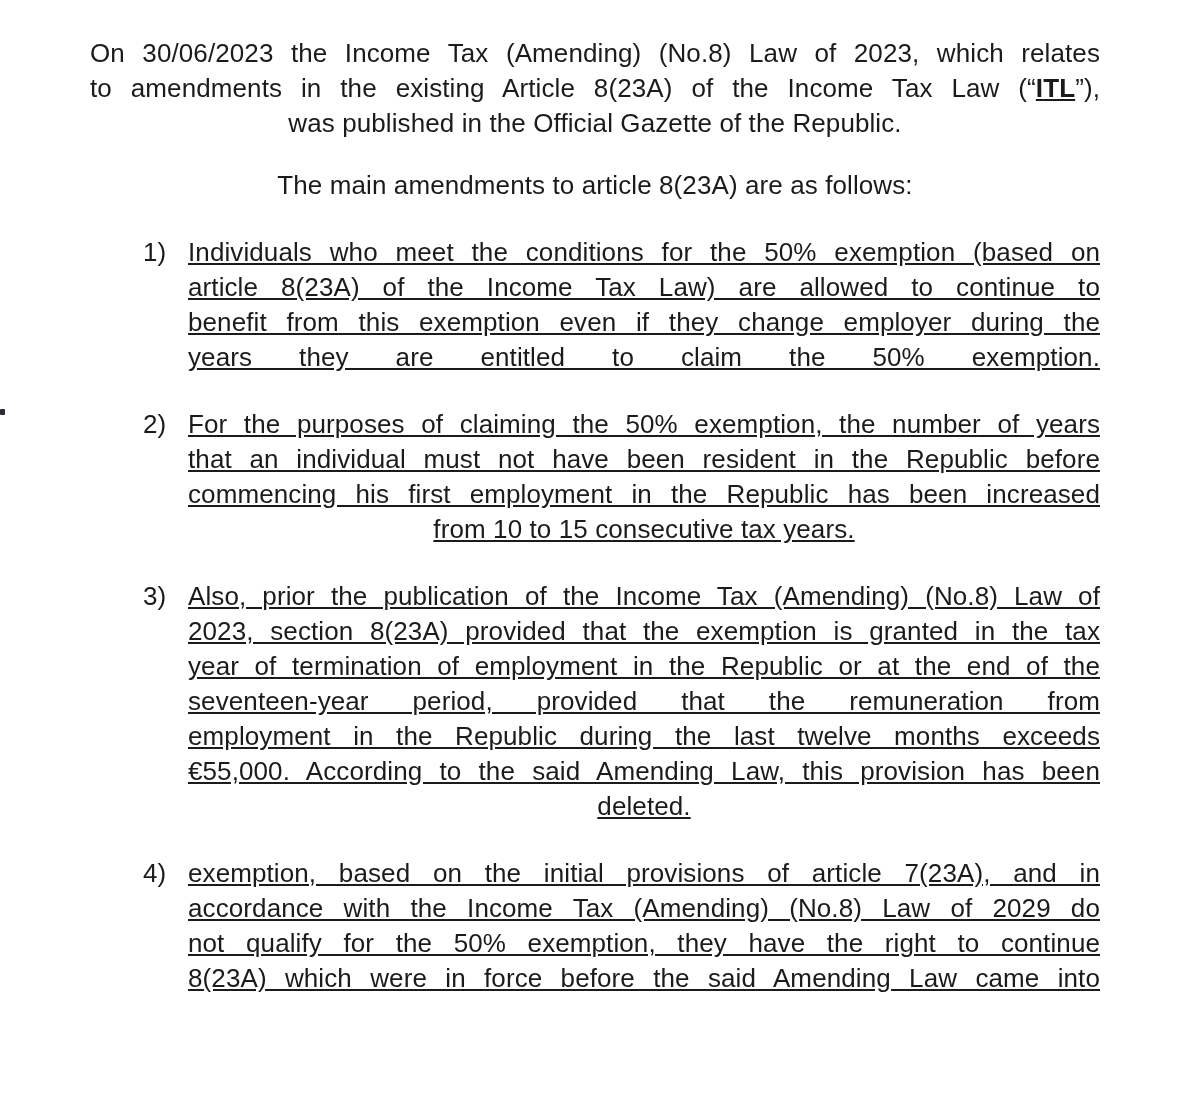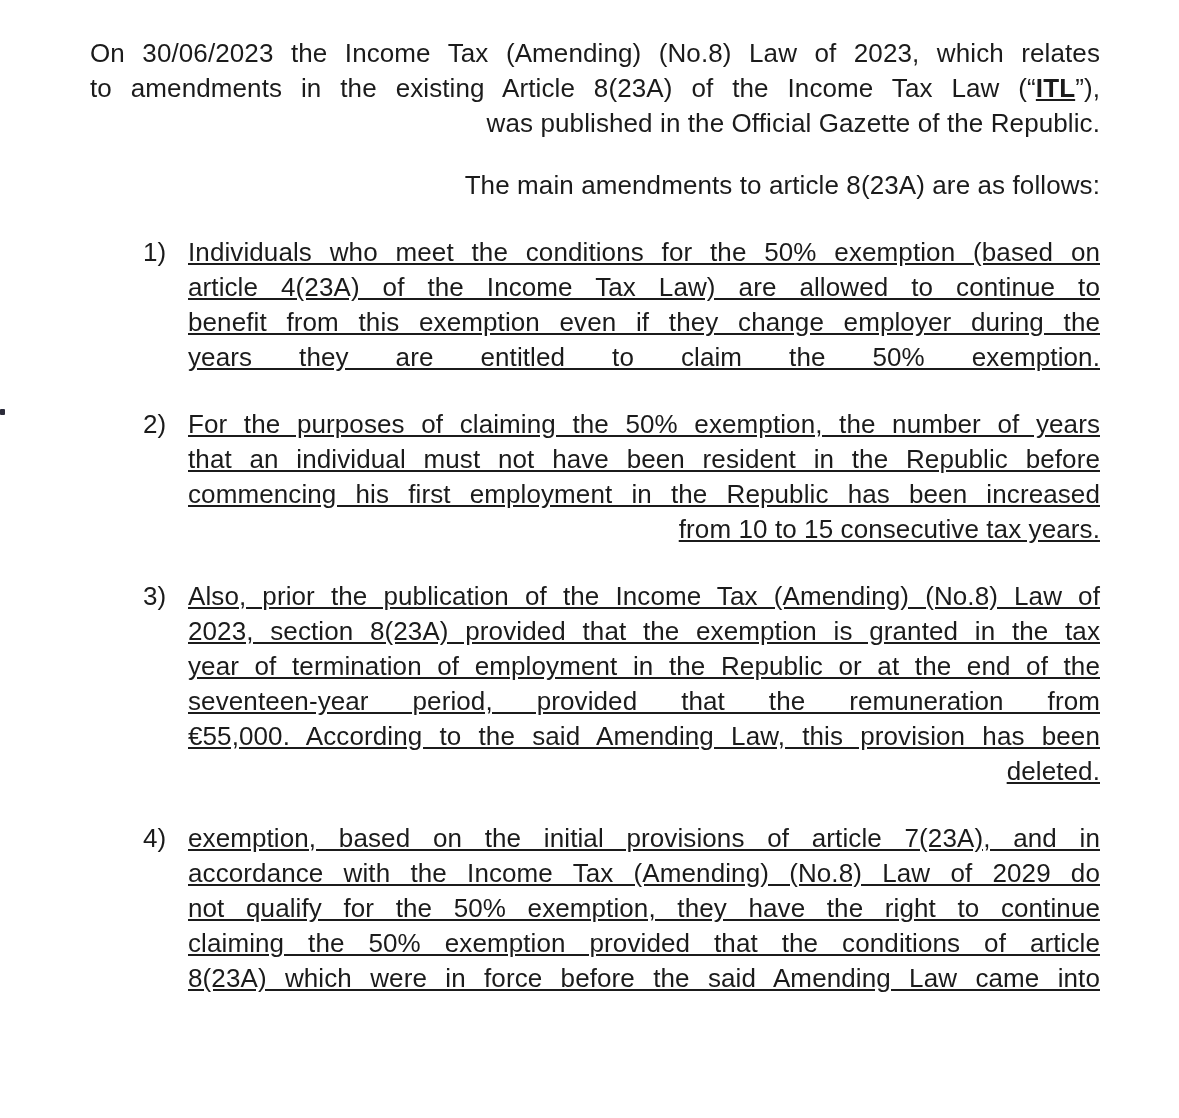--- a/index.html
+++ b/index.html
@@ -23,21 +23,21 @@
       left: 90px;
       top: 36px;
       width: 1010px;
       font-size: 26px;
       line-height: 35px;
       letter-spacing: 0.1px;
     }
     .ln {
       width: 100%;
       white-space: normal;
-      text-align: right;
+      text-align: center;
     }
     
     .ln.j {
       text-align: justify;
       text-align-last: justify;
     }
     .lead { margin-top: 27px; }
     .list { margin: 0; padding: 0; }
     .list-item {
       display: flex;
@@ -81,21 +81,21 @@
     <div class="lead">
       <div class="ln">The main amendments to article 8(23A) are as follows:</div>
     </div>
 
     <div class="list">
 
       <div class="list-item">
         <div class="num">1)</div>
         <div class="item-text">
           <div class="ln j">Individuals who meet the conditions for the 50% exemption (based on</div>
-          <div class="ln j">article 4(23A) of the Income Tax Law) are allowed to continue to</div>
+          <div class="ln j">article 8(23A) of the Income Tax Law) are allowed to continue to</div>
           <div class="ln j">benefit from this exemption even if they change employer during the</div>
           <div class="ln j">years they are entitled to claim the 50% exemption.</div>
         </div>
       </div>
 
       <div class="list-item">
         <div class="num">2)</div>
         <div class="item-text">
           <div class="ln j">For the purposes of claiming the 50% exemption, the number of years</div>
           <div class="ln j">that an individual must not have been resident in the Republic before</div>
@@ -104,31 +104,31 @@
         </div>
       </div>
 
       <div class="list-item">
         <div class="num">3)</div>
         <div class="item-text">
           <div class="ln j">Also, prior the publication of the Income Tax (Amending) (No.8) Law of</div>
           <div class="ln j">2023, section 8(23A) provided that the exemption is granted in the tax</div>
           <div class="ln j">year of termination of employment in the Republic or at the end of the</div>
           <div class="ln j">seventeen-year period, provided that the remuneration from</div>
+          <div class="ln j">employment in the Republic during the last twelve months exceeds</div>
           <div class="ln j">€55,000. According to the said Amending Law, this provision has been</div>
           <div class="ln">deleted.</div>
         </div>
       </div>
 
       <div class="list-item">
         <div class="num">4)</div>
         <div class="item-text">
           <div class="ln j">exemption, based on the initial provisions of article 7(23A), and in</div>
           <div class="ln j">accordance with the Income Tax (Amending) (No.8) Law of 2029 do</div>
           <div class="ln j">not qualify for the 50% exemption, they have the right to continue</div>
-          <div class="ln j">claiming the 50% exemption provided that the conditions of article</div>
           <div class="ln j">8(23A) which were in force before the said Amending Law came into</div>
         </div>
       </div>
 
     </div>
   </div>
 </div>
 
 </body></html>

